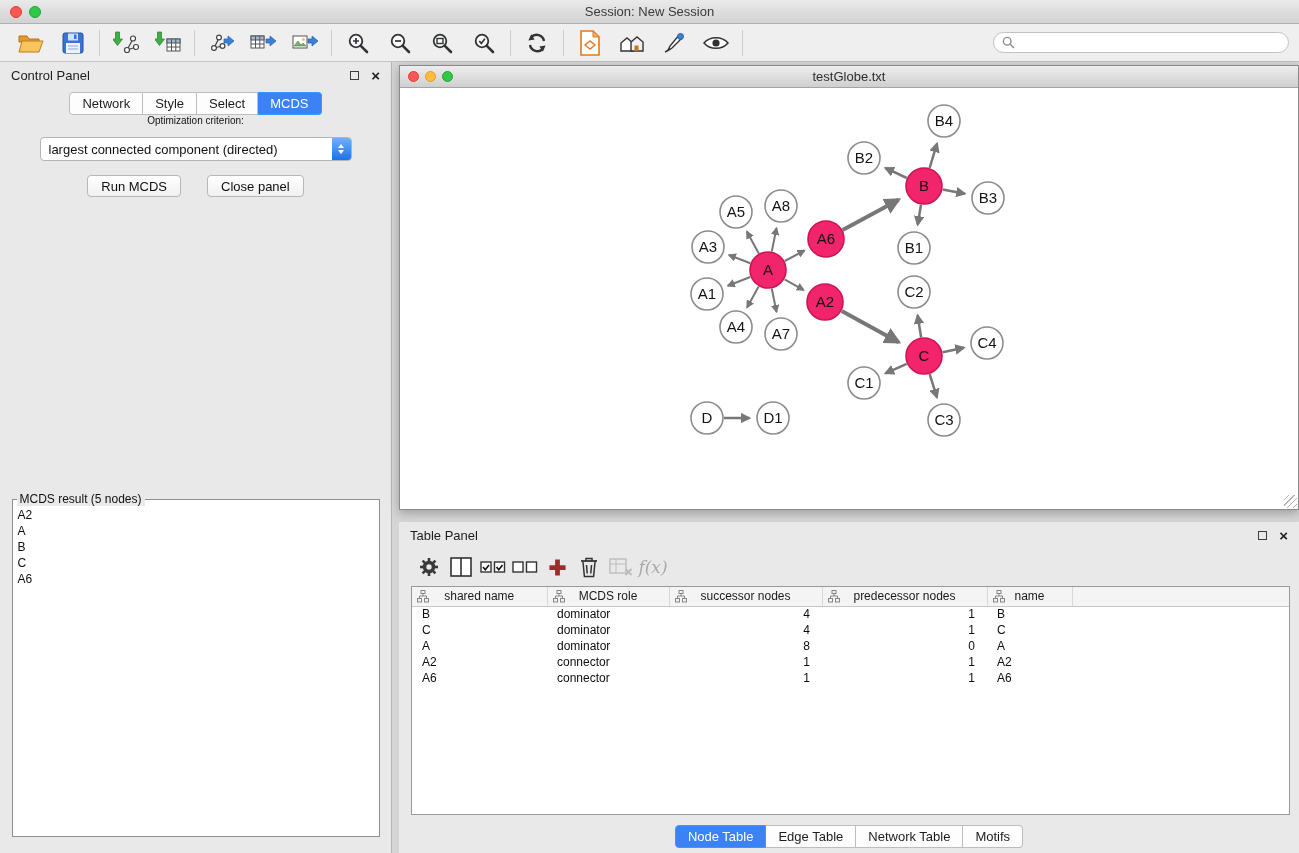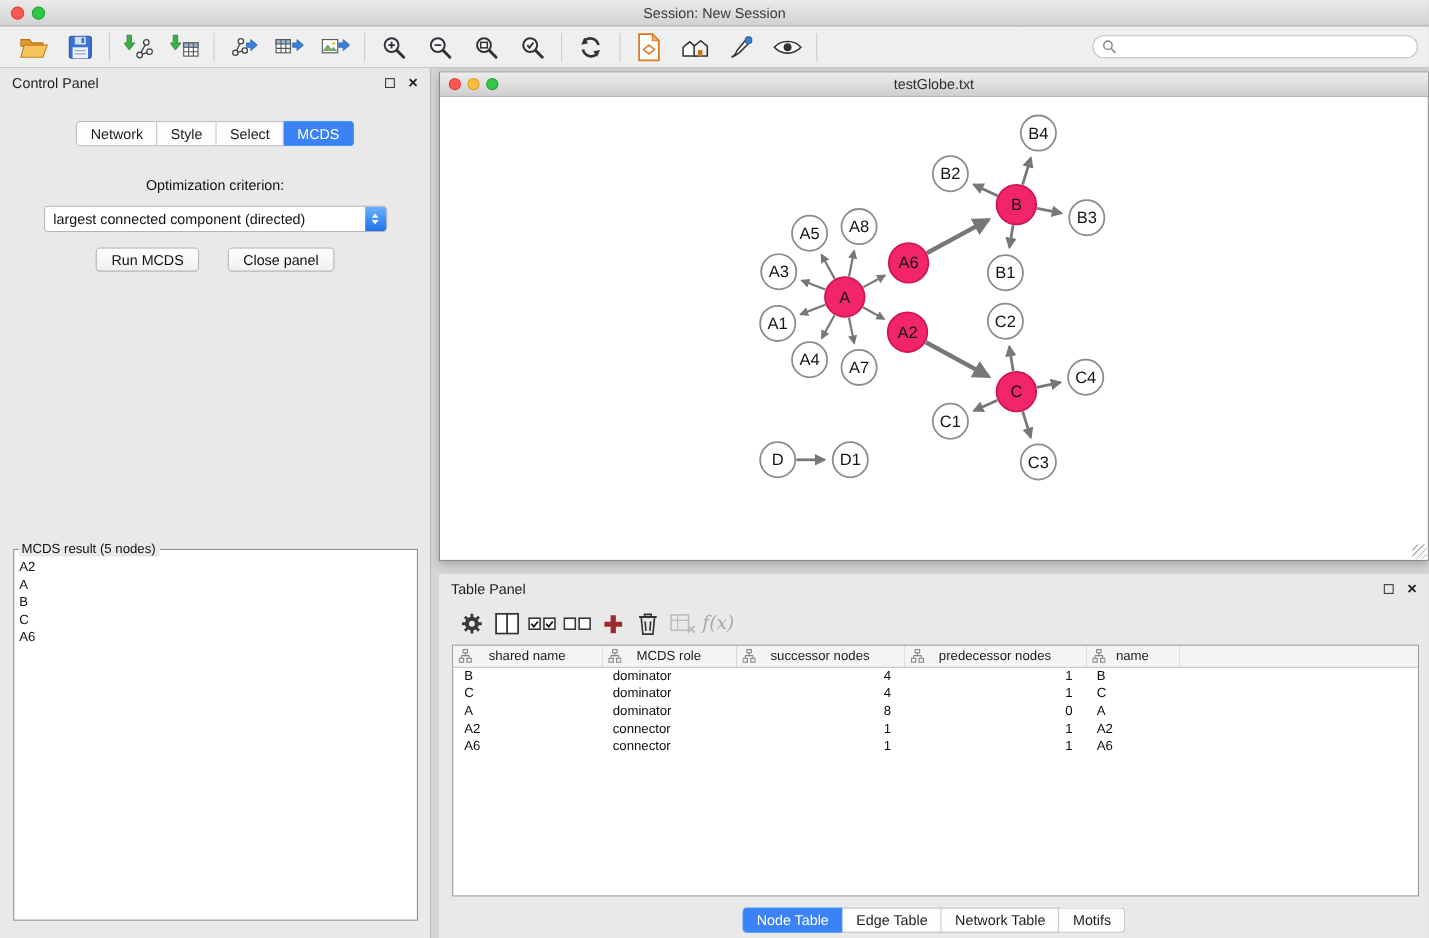--- a/index.html
+++ b/index.html
@@ -24,27 +24,27 @@
 
   
   .main{flex:1;display:flex;min-height:0;background:#cfcfcf}
 
   
   .control-panel{width:392px;flex:0 0 392px;background:#e9e9e9;border-right:1px solid #b5b5b5;display:flex;flex-direction:column}
   .panel-header{height:26px;display:flex;align-items:center;padding:0 11px;font-size:13px;color:#1d1d1d;flex:0 0 auto}
   .hdr-icons{margin-left:auto;display:flex;gap:12px;align-items:center}
   .float-ico{width:9px;height:9px;border:1.5px solid #3c3c3c;display:inline-block;background:transparent;cursor:pointer}
   .close-ico{font-size:15px;font-weight:bold;color:#1d1d1d;line-height:1;cursor:pointer}
-  .seg-tabs{display:flex;justify-content:center;margin-top:22px;flex:0 0 auto}
+  .seg-tabs{display:flex;justify-content:center;margin-top:4px;flex:0 0 auto}
   .seg{border:1px solid #bdbdbd;border-left:none;background:#fdfdfd;font-size:13px;padding:3px 12px;color:#1d1d1d;cursor:pointer;font-family:"Liberation Sans",sans-serif}
   .seg:first-child{border-left:1px solid #bdbdbd;border-radius:4px 0 0 4px}
   .seg:last-child{border-radius:0 4px 4px 0}
   .seg.active{background:#3b82f6;border-color:#3b99fc;color:#fff}
   .cp-content{flex:1;display:flex;flex-direction:column;align-items:center;min-height:0;padding:0 10px}
-  .opt-label{margin-top:28px;font-size:13px;color:#101010}
+  .opt-label{font-size:10px;color:#101010}
   .combo{margin-top:11px;width:312px;height:24px;border:1px solid #b4b4b4;border-radius:4px;background:#fff;display:flex;align-items:center;cursor:pointer}
   .combo-text{flex:1;font-size:13px;padding:0 8px;white-space:nowrap;overflow:hidden;color:#111}
   .combo-stepper{width:19px;height:22px;margin-right:0;border-radius:0 3px 3px 0;background:linear-gradient(#6cb1fd,#1d72ea);display:flex;flex-direction:column;align-items:center;justify-content:center;gap:2px;flex:0 0 auto}
   .arr-up{width:0;height:0;border-left:3.5px solid transparent;border-right:3.5px solid transparent;border-bottom:4px solid #fff}
   .arr-down{width:0;height:0;border-left:3.5px solid transparent;border-right:3.5px solid transparent;border-top:4px solid #fff}
   .btn-row{margin-top:14px;display:flex;gap:26px}
   .btn{height:22px;padding:0 13px;font-size:13px;border:1px solid #b7b7b7;border-radius:4px;background:linear-gradient(#ffffff,#f0f0f0);color:#101010;cursor:pointer;font-family:"Liberation Sans",sans-serif}
   fieldset.result{margin-top:auto;margin-bottom:16px;width:368px;height:345px;border:1px solid #8f8f8f;background:#fff;padding:1px 2px;overflow:hidden}
   fieldset.result legend{font-size:12px;color:#101010;background:#e9e9e9;padding:0 3px;margin-left:2px}
   .result-list{height:100%;overflow:auto}

